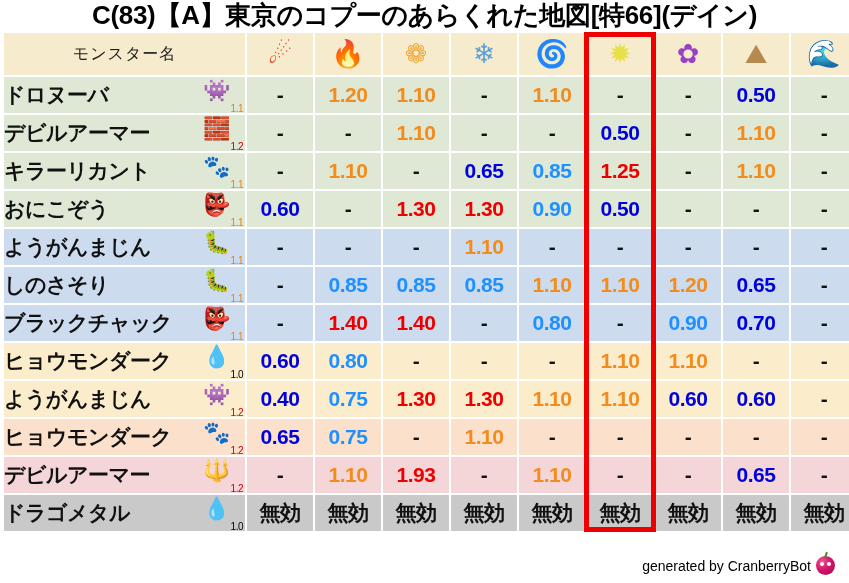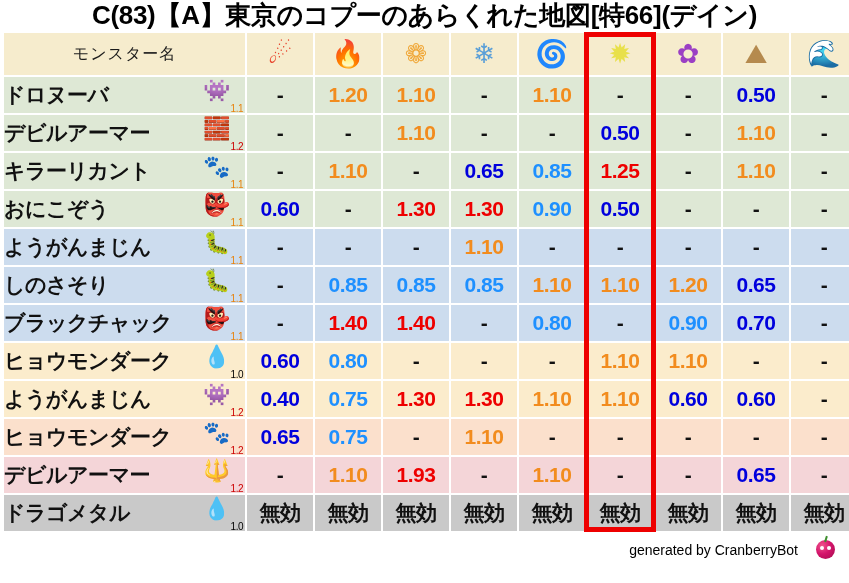--- a/index.html
+++ b/index.html
@@ -65,22 +65,22 @@
 
   
   #col-highlight{
     position:absolute;border:5px solid #ee0000;
     left:572px;top:33px;width:68px;height:508px;
     box-sizing:border-box;pointer-events:none;
   }
 
   
   #footer{
-    position:absolute;right:14px;bottom:24px;
-    display:flex;align-items:center;gap:18px;
+    position:absolute;right:14px;bottom:8px;
+    display:flex;align-items:center;gap:5px;
     font-size:14px;color:#000;
   }
   .berry{
     width:19px;height:19px;border-radius:50%;
     background:radial-gradient(circle at 33% 30%,#f0558c 0%,#d4146b 45%,#a30c4c 100%);
     position:relative;display:inline-block;
   }
   .berry:before{content:"";position:absolute;left:4px;top:6px;width:4px;height:4px;
     border-radius:50%;background:#fff;box-shadow:7px 0 0 #fff;}
   .berry:after{content:"";position:absolute;left:9px;top:-4px;width:2px;height:6px;

